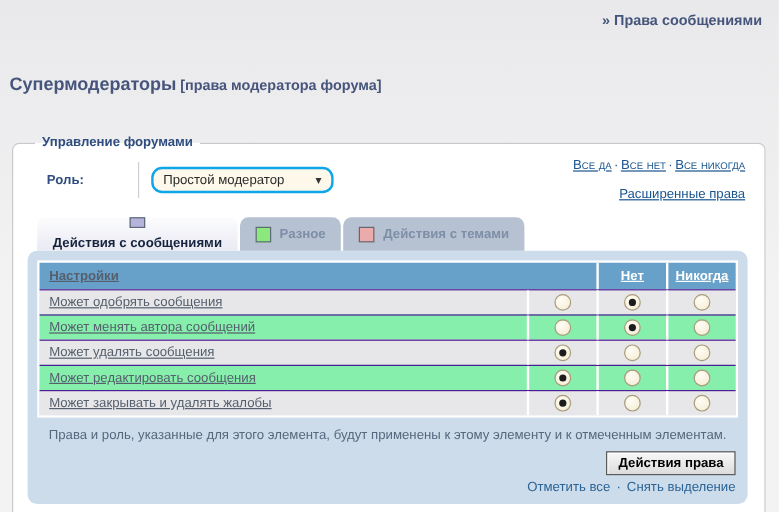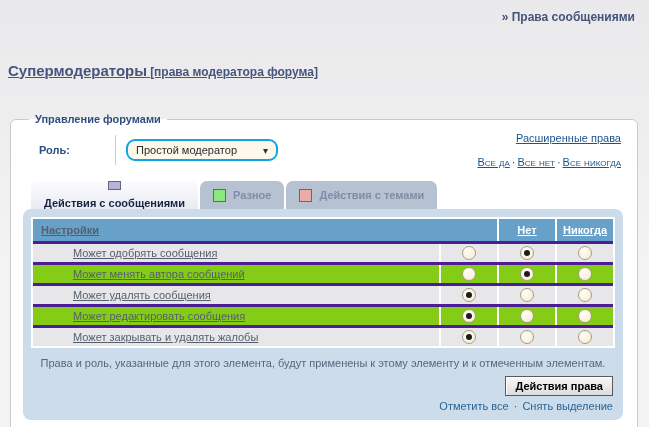--- a/index.html
+++ b/index.html
@@ -12,21 +12,21 @@
     color:#555f6d;
   }
   a { cursor:pointer; }
 
   .breadcrumb {
     position:absolute; top:10px; right:14px;
     font-weight:bold; font-size:12px; color:#44547a;
   }
   .page-title {
     position:absolute; top:62px; left:8px;
-    color:#47557c; font-weight:bold;text-decoration:underline;
+    color:#47557c; font-weight:bold;
   }
   .page-title .main { font-size:15px; }
   .page-title .sub  { font-size:12px; }
 
   fieldset.panel-frame {
     position:absolute; top:113px; left:10px;
     width:628px; height:320px;
     background:#ffffff;
     border:1px solid #c9c9c9;
     border-radius:6px;
@@ -79,29 +79,29 @@
 
   .tab-panel {
     margin:0 12px 0 12px; width:600px;
     background:#cddcea;
     border-radius:8px;
     padding:8px 8px 8px 8px;
   }
   .ptable { border:2px solid #ffffff; }
   .trow { display:flex; height:21px; align-items:stretch; }
   .trow.head { height:22px; background:#67a1c9; color:#fff; font-weight:bold; }
-  .trow + .trow { border-top:3px solid #4c1d95;padding-left:32px; }
+  .trow + .trow { border-top:1px solid #4c1d95; }
   .cell-label { flex:1; display:flex; align-items:center; padding-left:8px; }
   .cell-val {
     width:58px; border-left:2px solid #ffffff;
     display:flex; align-items:center; justify-content:center;
   }
   .trow.head .cell-val a { color:#fff; text-decoration:underline; }
   .trow.odd  { background:#e7e7e9; }
-  .trow.even { background:#84cc16; }
+  .trow.even { background:#86efac; }
   .trow .cell-label { color:#555f6d;text-decoration:underline; }
 
   .radio {
     width:14px; height:14px; border-radius:50%;
     background:radial-gradient(circle at 35% 30%, #fffdf4, #f3ebd2);
     border:1px solid #a89c7c;
     display:flex; align-items:center; justify-content:center;
     cursor:pointer;
   }
   .radio.selected::after {
@@ -139,24 +139,24 @@
 
   <div class="role-row">
     <span class="role-label">Роль:</span>
     <span class="role-divider"></span>
     <div class="select-box">
       <span class="sel-text">Простой модератор</span>
       <span class="chev">▾</span>
     </div>
     <div class="quick-links">
       <div>
+        <a class="sc">Все да</a><span class="dot-sep">·</span><a class="sc">Все нет</a><span class="dot-sep">·</span><a class="sc">Все никогда</a>
+      </div>
+      <div>
         <a>Расширенные права</a>
-      </div>
-      <div>
-        <a class="sc">Все да</a><span class="dot-sep">·</span><a class="sc">Все нет</a><span class="dot-sep">·</span><a class="sc">Все никогда</a>
       </div>
     </div>
   </div>
 
   <div class="tabs">
     <div class="tab active">
       <span class="tab-icon" style="background: rgb(181, 181, 220);"></span>
       <span>Действия с сообщениями</span>
     </div>
     <div class="tab">

